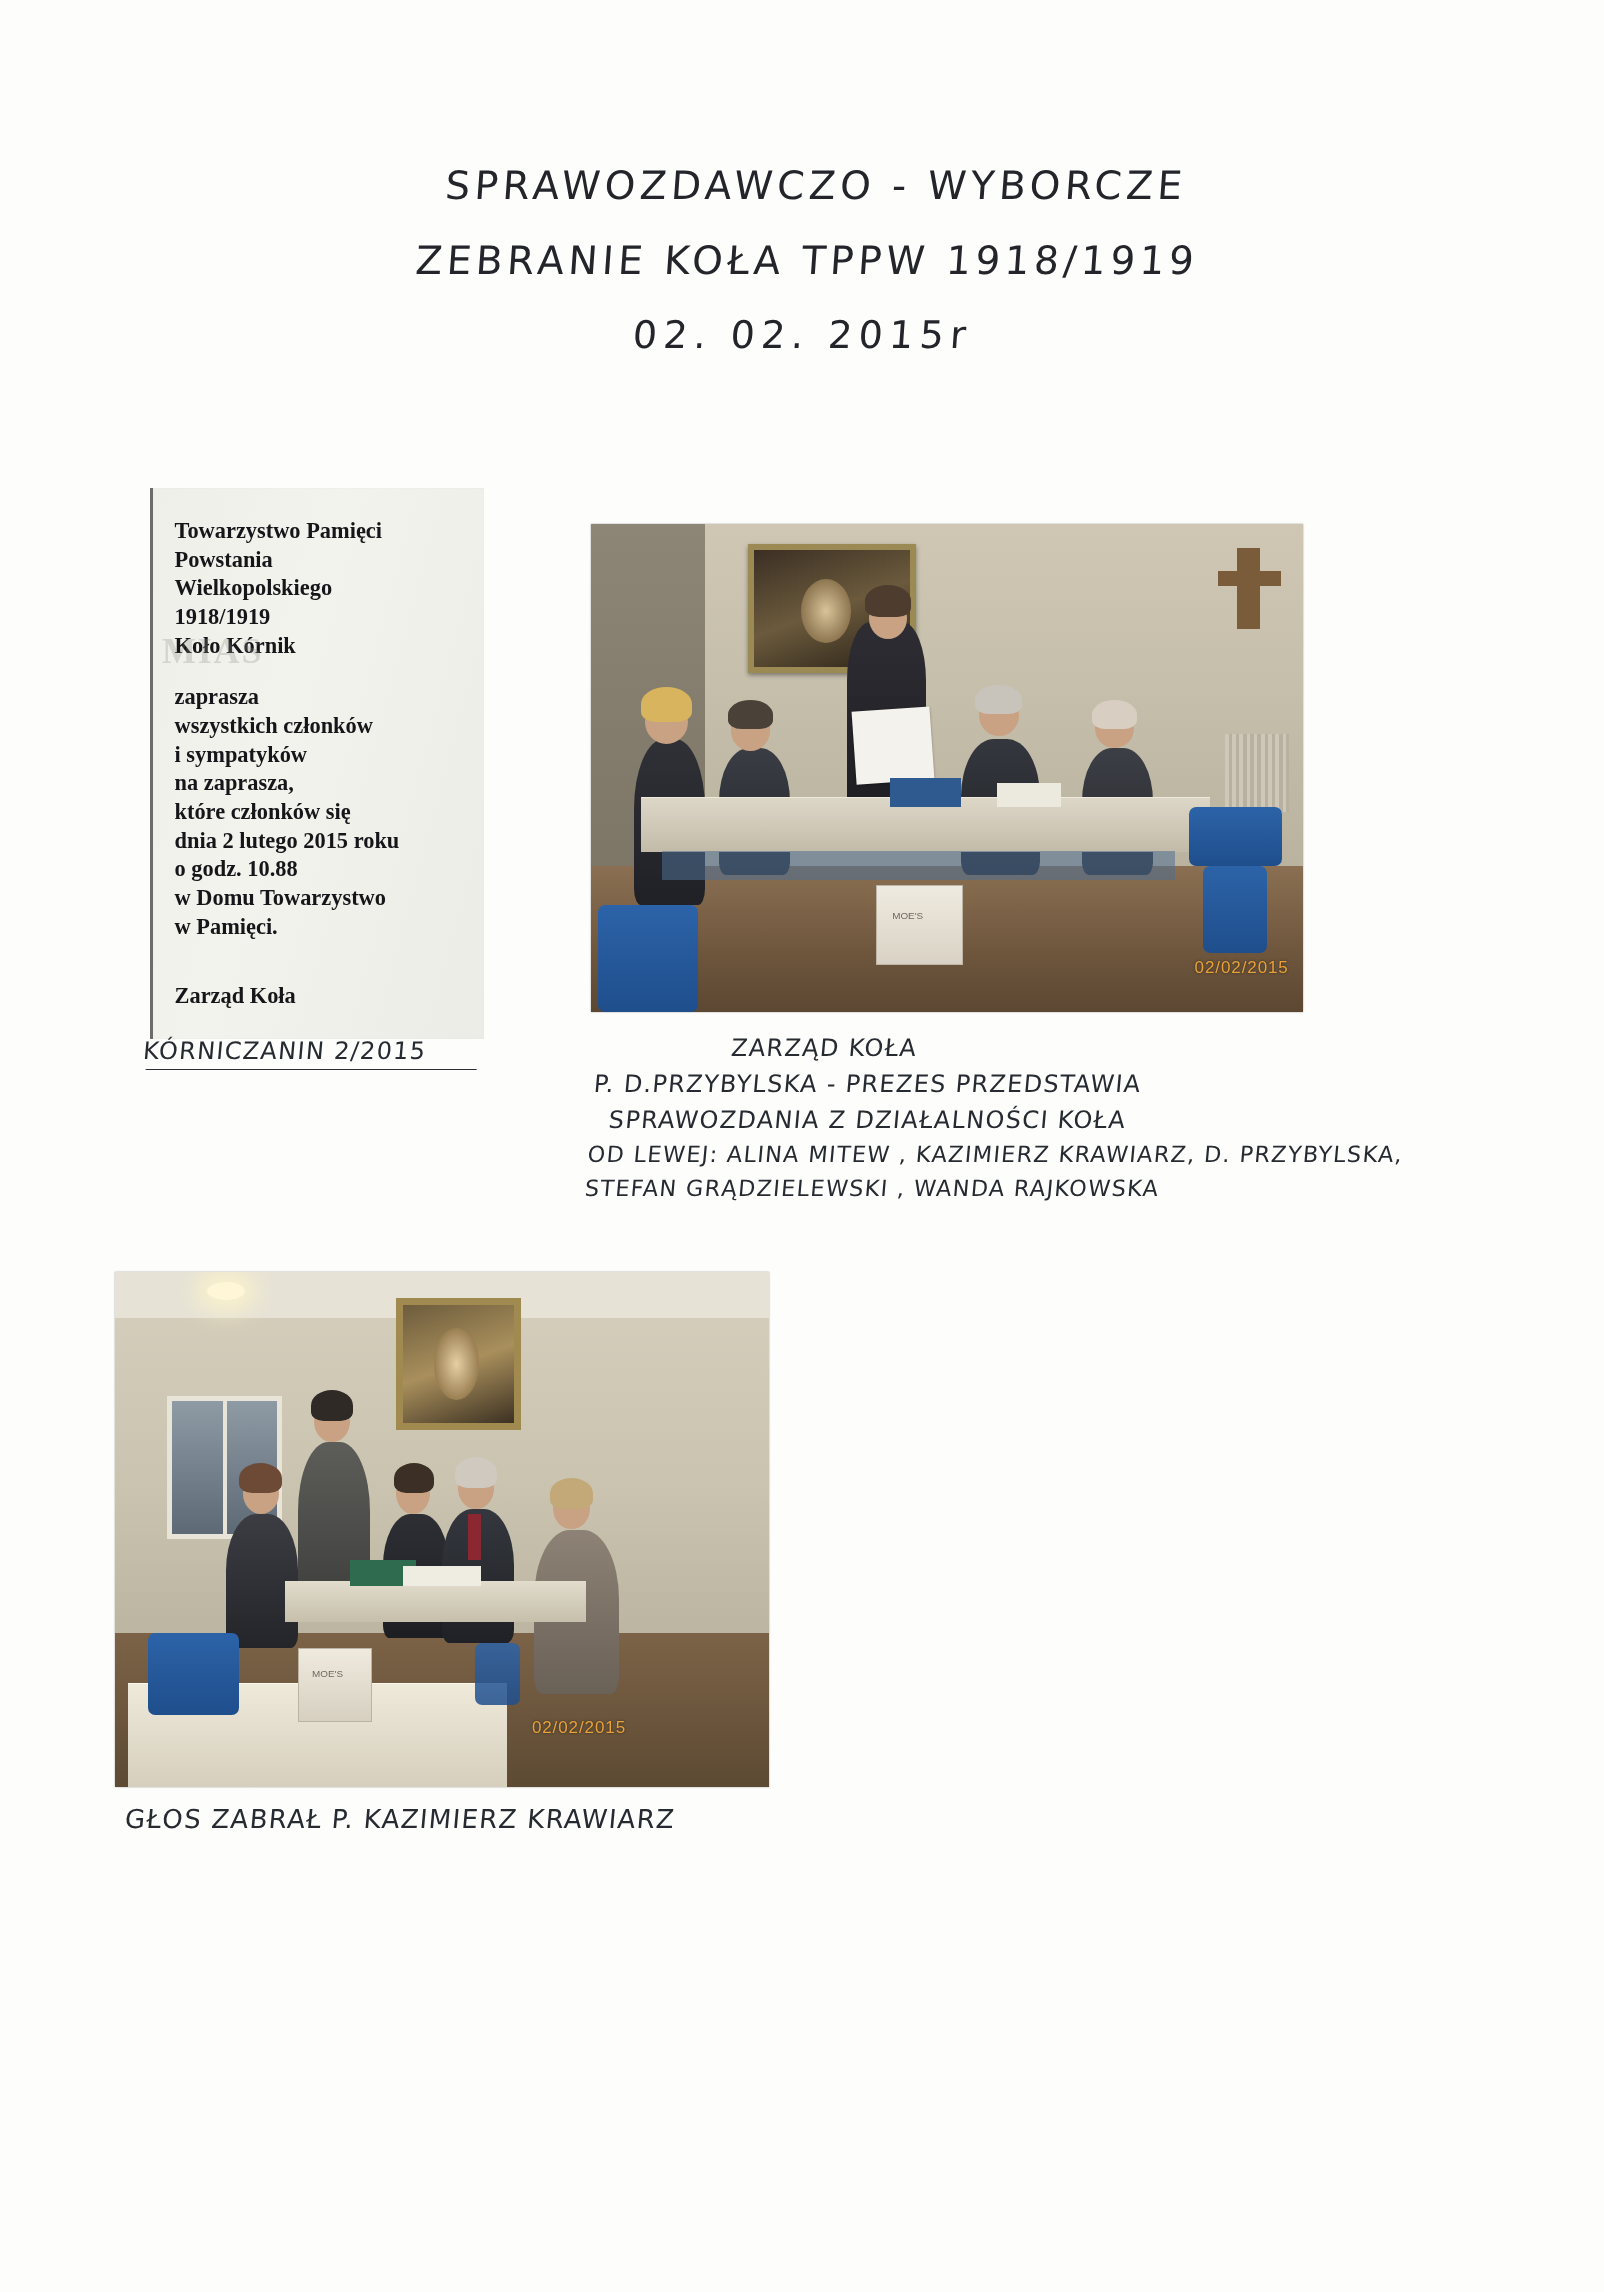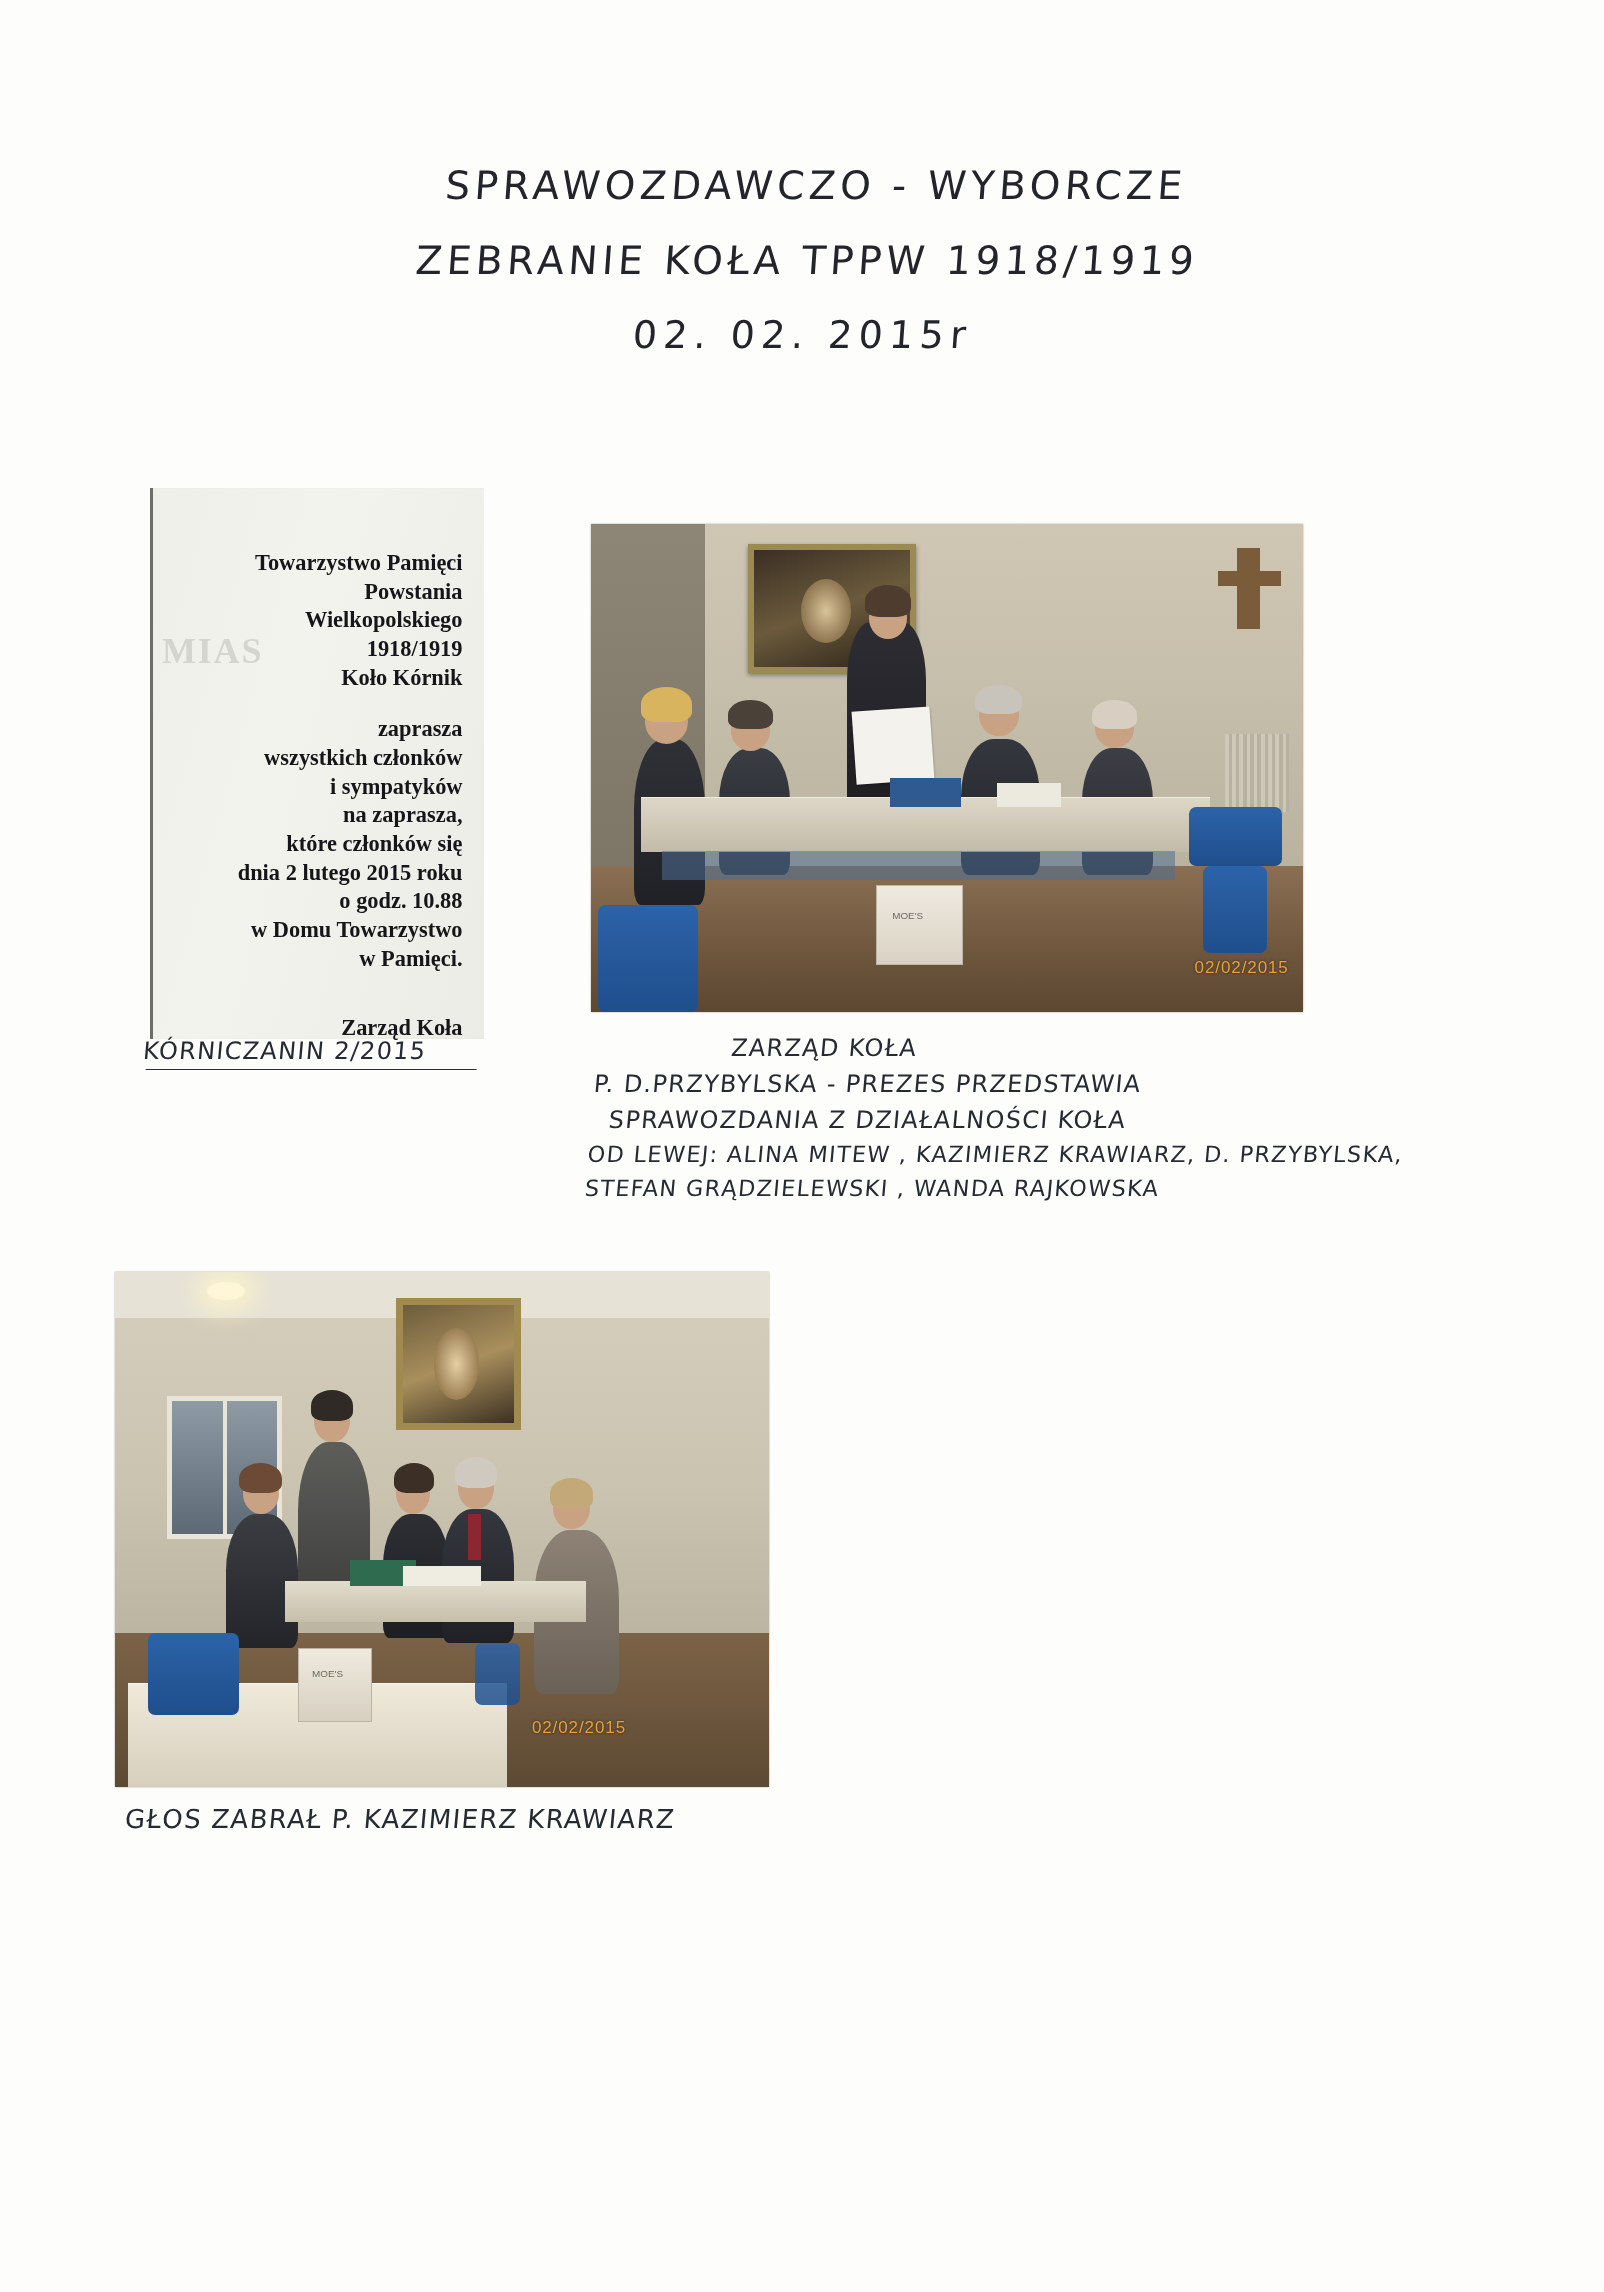--- a/index.html
+++ b/index.html
@@ -49,27 +49,26 @@
     left: 150px;
     top: 488px;
     width: 331px;
     height: 551px;
     background: linear-gradient(105deg,#efefe9 0%, #f3f3ed 40%, #ecece6 100%);
     border-left: 3.6px solid #6c6c68;
     box-shadow: 0 0 0.9px #cfcfc8 inset;
   }
   .clipping-inner {
     padding: 29px 21.5px 18px 21.5px;
-    text-align: right;
+    text-align: left;
     color: #16161a;
     font-family: "Liberation Serif", serif;
     font-weight: bold;
     font-size: 22.4px;
     line-height: 1.28;
-    margin-top: 32px;
   }
   .clipping-inner .sp { display:block; height: 23px; }
   .clipping-sign {
     margin-top: 41px;
     font-weight: bold;
     font-size: 22.4px;
   }
   .clip-ghost {
     position: absolute;
     left: 9px;

